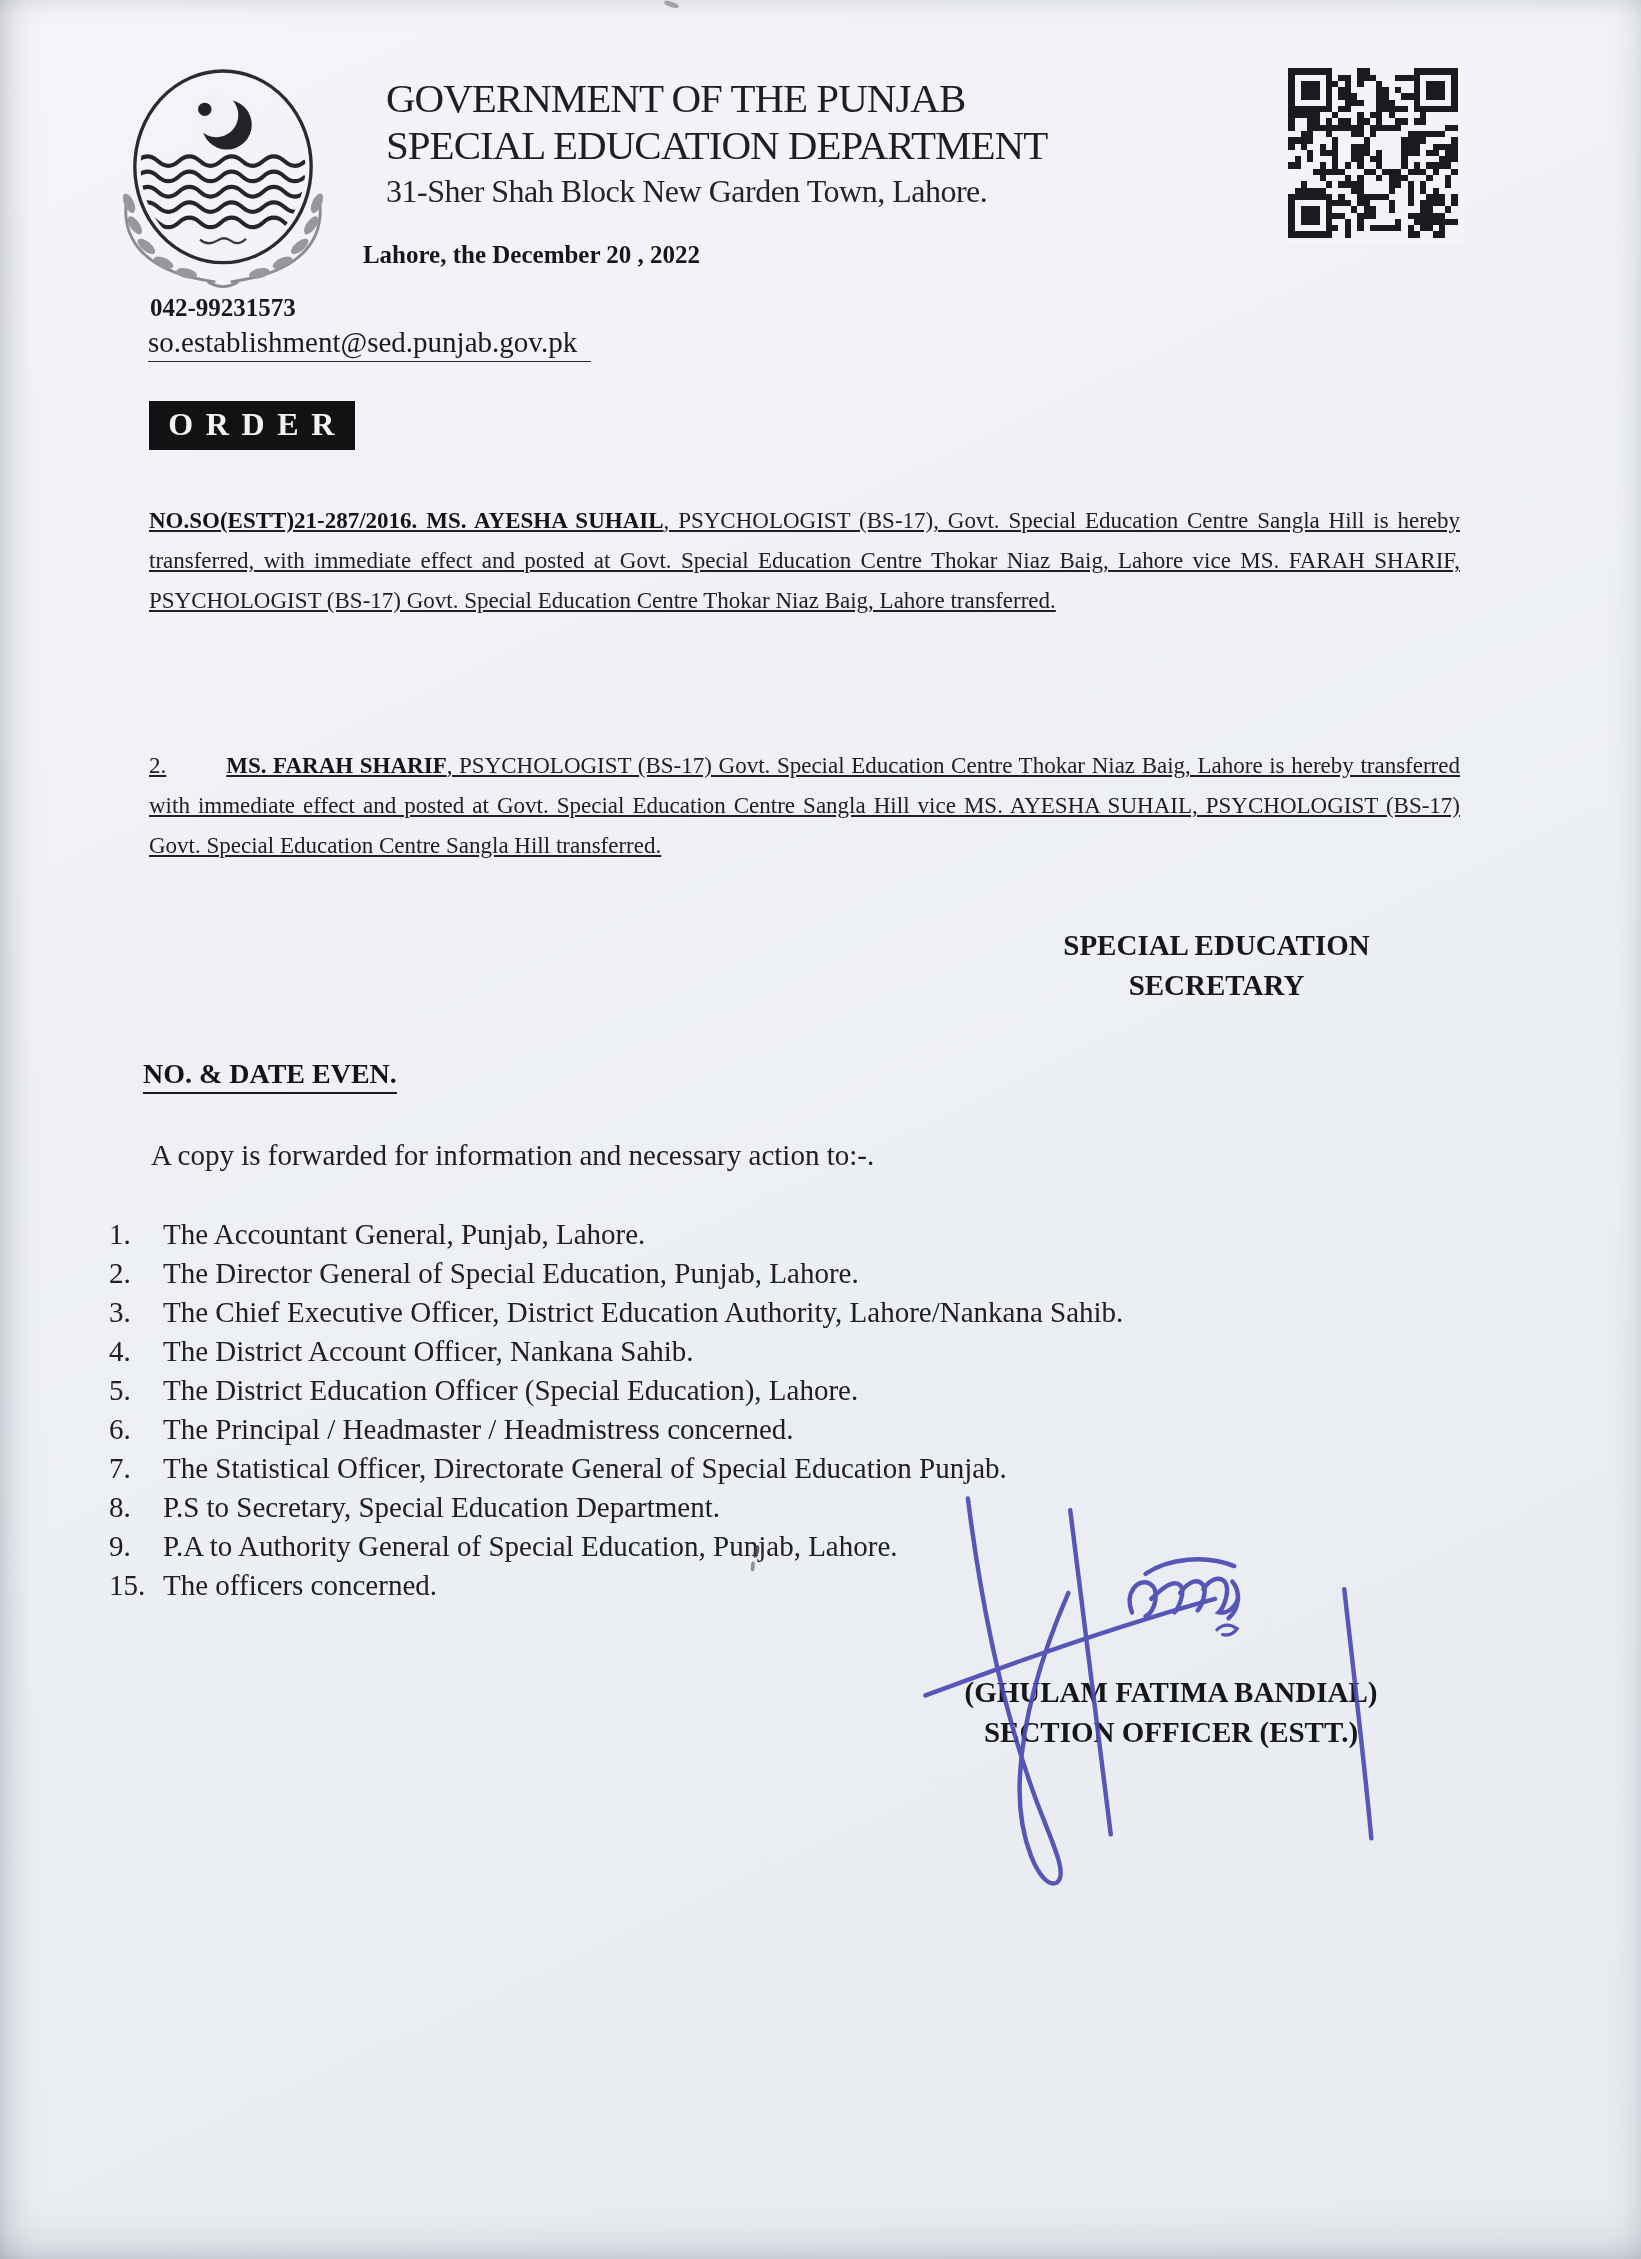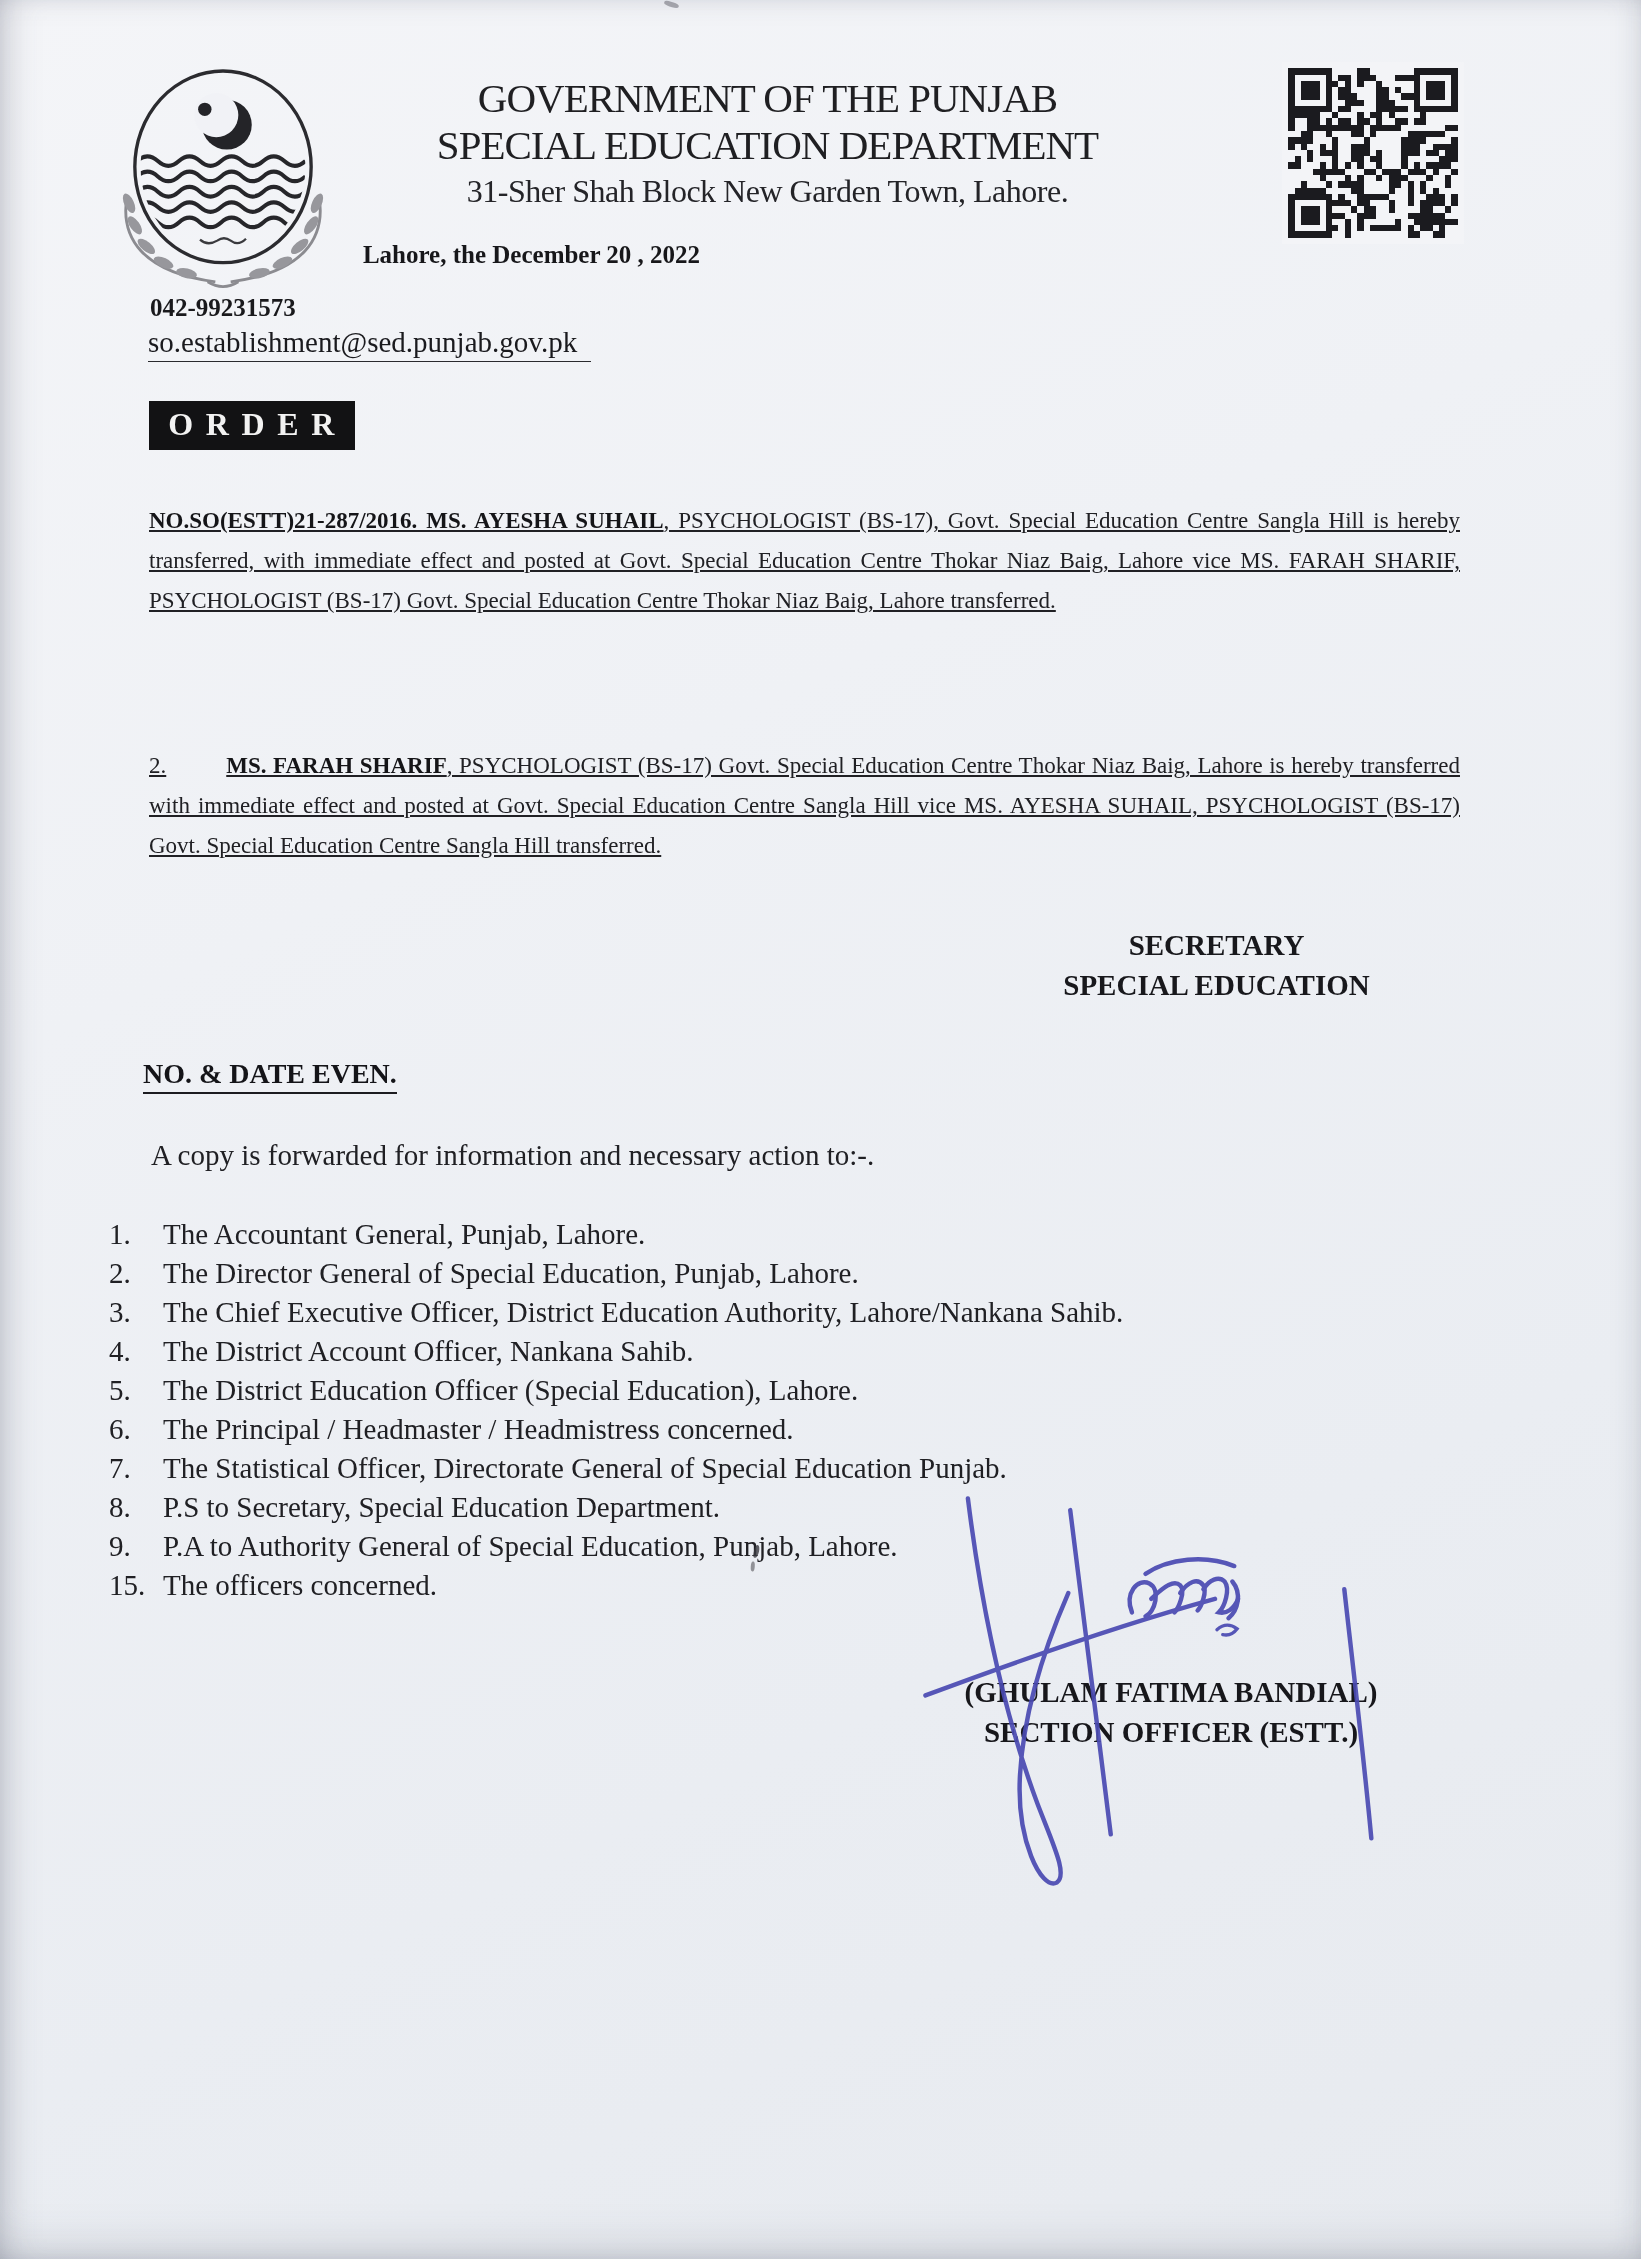--- a/index.html
+++ b/index.html
@@ -14,21 +14,21 @@
       inset -21px 0 39px -31px rgba(70,75,95,.28),
       inset 0 -33px 53px -37px rgba(70,75,95,.35),
       inset 0 21px 37px -31px rgba(70,75,95,.20);
     font-family:"Liberation Serif","DejaVu Serif",serif;
     color:#1c1c1e;
     overflow:hidden;
   }
 
   
   .logo { position:absolute; left:108px; top:68px; width:230px; height:236px; }
-  .header-text { position:absolute; left:386px; top:75px; width:763px; text-align:center; }
+  .header-text { position:absolute; left:386px; top:75px; width:763px; text-align:left; }
   .header-text .l1, .header-text .l2 {
     font-size:41px; font-weight:normal; letter-spacing:-1px; line-height:47px; color:#1f1f22;
   }
   .header-text .addr { font-size:32px; letter-spacing:-0.5px; line-height:44px; color:#242428; }
   .dateline {
     position:absolute; left:319px; top:241px; width:425px; text-align:center;
     font-size:25px; font-weight:bold; color:#17171a;
   }
   .qr { position:absolute; left:1282px; top:62px; width:182px; height:182px; }
 
@@ -441,22 +441,22 @@
   <div class="phone">042-99231573</div>
   <div class="email">so.establishment@sed.punjab.gov.pk</div>
 
   <div class="order-badge">ORDER</div>
 
   <p class="para p1"><b>NO.SO(ESTT)21-287/2016. MS. AYESHA SUHAIL</b><span>, PSYCHOLOGIST (BS-17), Govt. Special Education Centre Sangla Hill is hereby transferred, with immediate effect and posted at Govt. Special Education Centre Thokar Niaz Baig, Lahore vice MS. FARAH SHARIF, PSYCHOLOGIST (BS-17) Govt. Special Education Centre Thokar Niaz Baig, Lahore transferred.</span></p>
 
   <p class="para p2"><span>2.</span><span class="tab"></span><b>MS. FARAH SHARIF</b><span>, PSYCHOLOGIST (BS-17) Govt. Special Education Centre Thokar Niaz Baig, Lahore is hereby transferred with immediate effect and posted at Govt. Special Education Centre Sangla Hill vice MS. AYESHA SUHAIL, PSYCHOLOGIST (BS-17) Govt. Special Education Centre Sangla Hill transferred.</span></p>
 
   <div class="sig-top">
+    <div>SPECIAL EDUCATION</div>
     <div>SECRETARY</div>
-    <div>SPECIAL EDUCATION</div>
   </div>
 
   <div class="memo-ref">NO. &amp; DATE EVEN.</div>
 
   <div class="forward">A copy is forwarded for information and necessary action to:-.</div>
 
   <ol class="recipients">
       <li><span class="num">1.</span><span>The Accountant General, Punjab, Lahore.</span></li>
       <li><span class="num">2.</span><span>The Director General of Special Education, Punjab, Lahore.</span></li>
       <li><span class="num">3.</span><span>The Chief Executive Officer, District Education Authority, Lahore/Nankana Sahib.</span></li>

